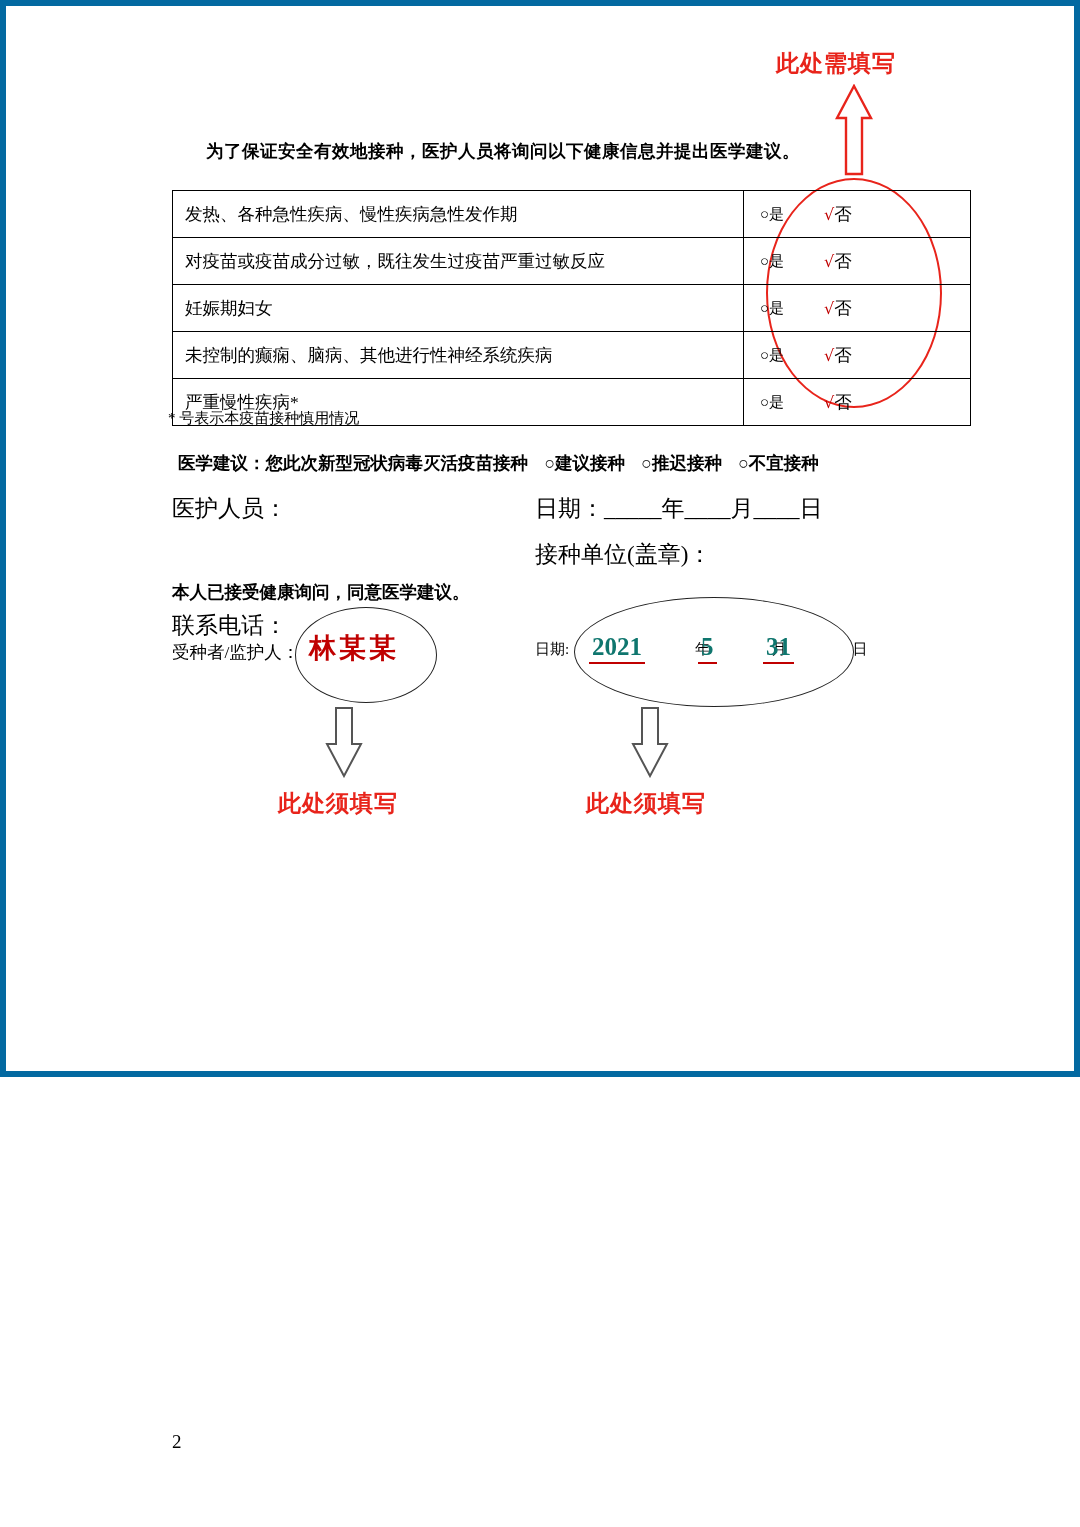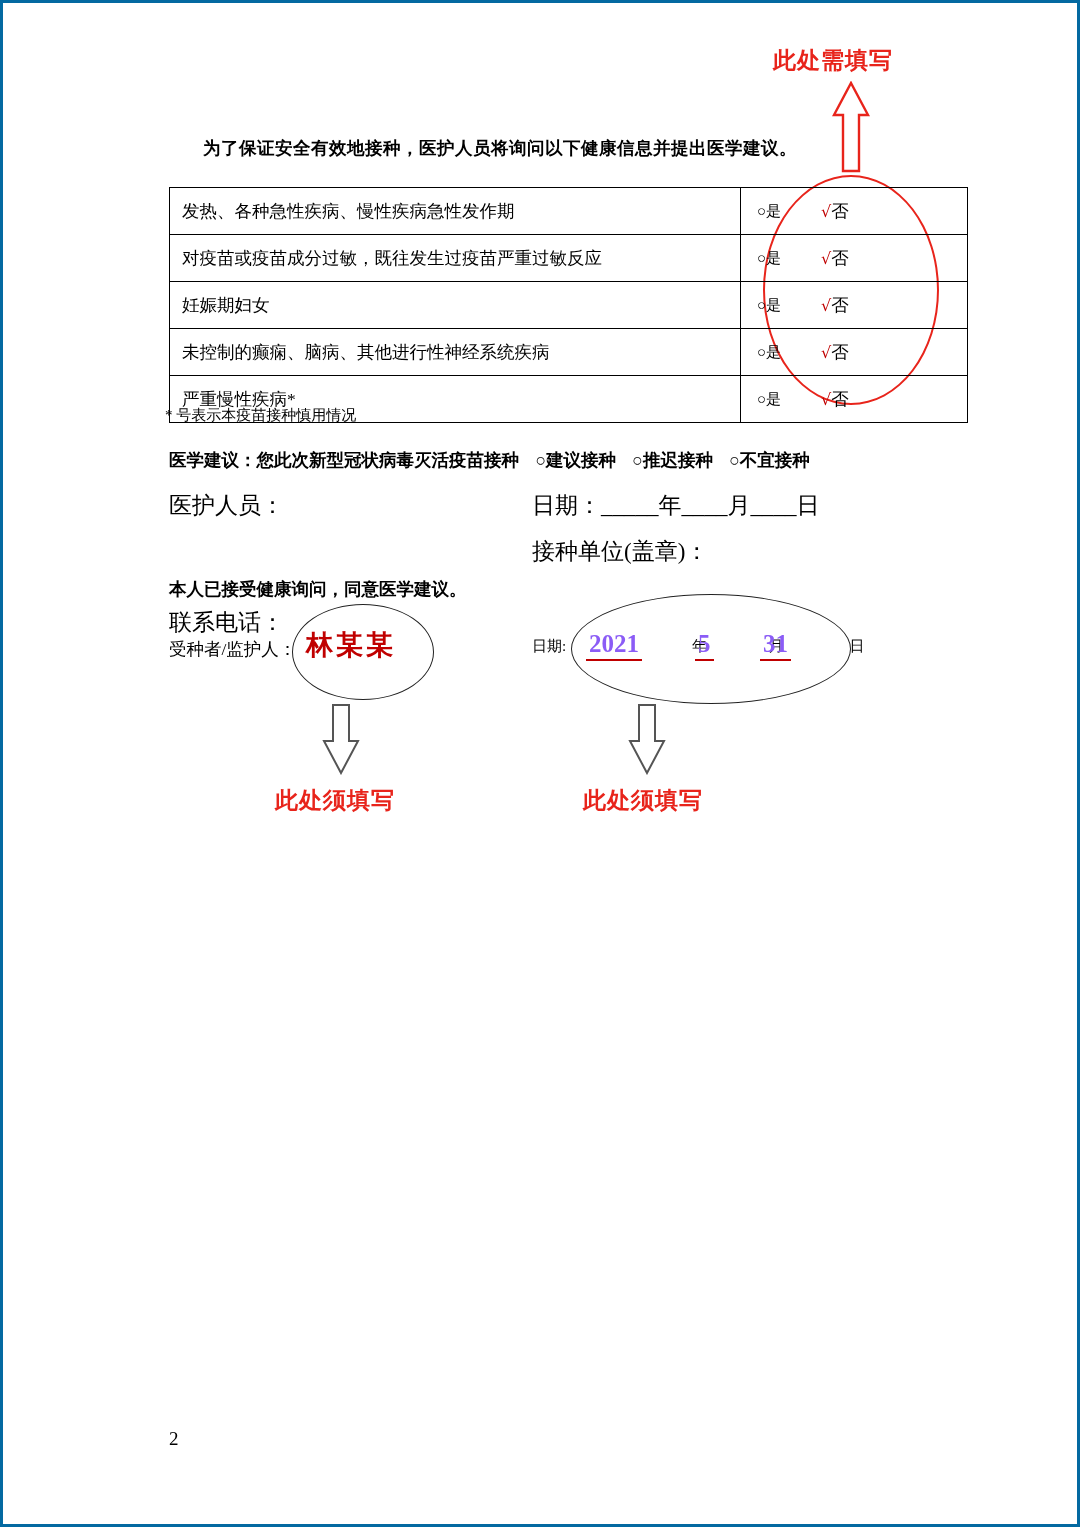--- a/index.html
+++ b/index.html
@@ -12,23 +12,23 @@
     height: 1527px;
     position: relative;
     font-family: "Liberation Serif", "DejaVu Serif", serif;
     color: #000;
     overflow: hidden;
   }
   .page {
     position: absolute;
     left: 0; top: 0;
     width: 1080px;
-    height: 1527px;
+    height: 1077px;
     background: #fff;
-    border: 3px solid #0369a1;
+    border: 6px solid #0369a1;
     box-sizing: border-box;
   }
 
   
   .annot {
     position: absolute;
     color: #e8241b;
     font-family: "Liberation Sans", "DejaVu Sans", sans-serif;
     font-weight: bold;
     font-size: 23px;
@@ -121,21 +121,21 @@
 
   .note-star {
     position: absolute;
     left: 162px;
     top: 403px;
     font-size: 15px;
   }
 
   .advice {
     position: absolute;
-    left: 166px;
+    left: 172px;
     top: 445px;
     font-size: 17.5px;
     font-weight: bold;
     white-space: nowrap;
   }
   .advice .opt { font-weight: bold; margin-left: 12px; }
 
   .row-line {
     position: absolute;
     font-size: 23px;
@@ -179,21 +179,21 @@
     position: absolute;
     left: 303px;
     top: 624px;
     font-size: 27px;
     letter-spacing: 3px;
   }
   .hand-year, .hand-month, .hand-day {
     position: absolute;
     font-size: 25px;
     font-weight: bold;
-    color: #8b5cf6;
+    color: #0f766e;
     border-bottom: 2px solid #c00000;
     line-height: 1.1;
     padding: 0 3px 1px 3px;
   }
   .hand-year  { left: 583px; top: 627px; }
   .hand-month { left: 692px; top: 627px; }
   .hand-day   { left: 757px; top: 627px; }
 
   .page-num {
     position: absolute;

